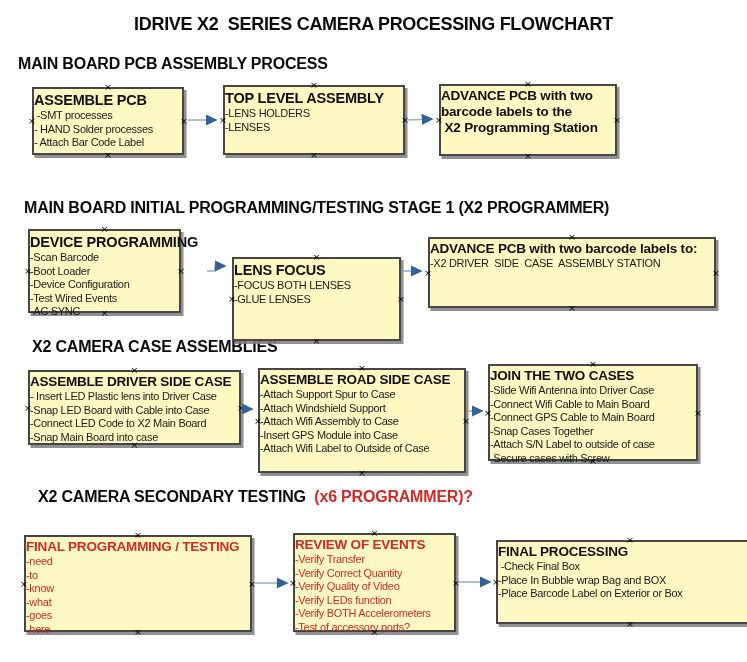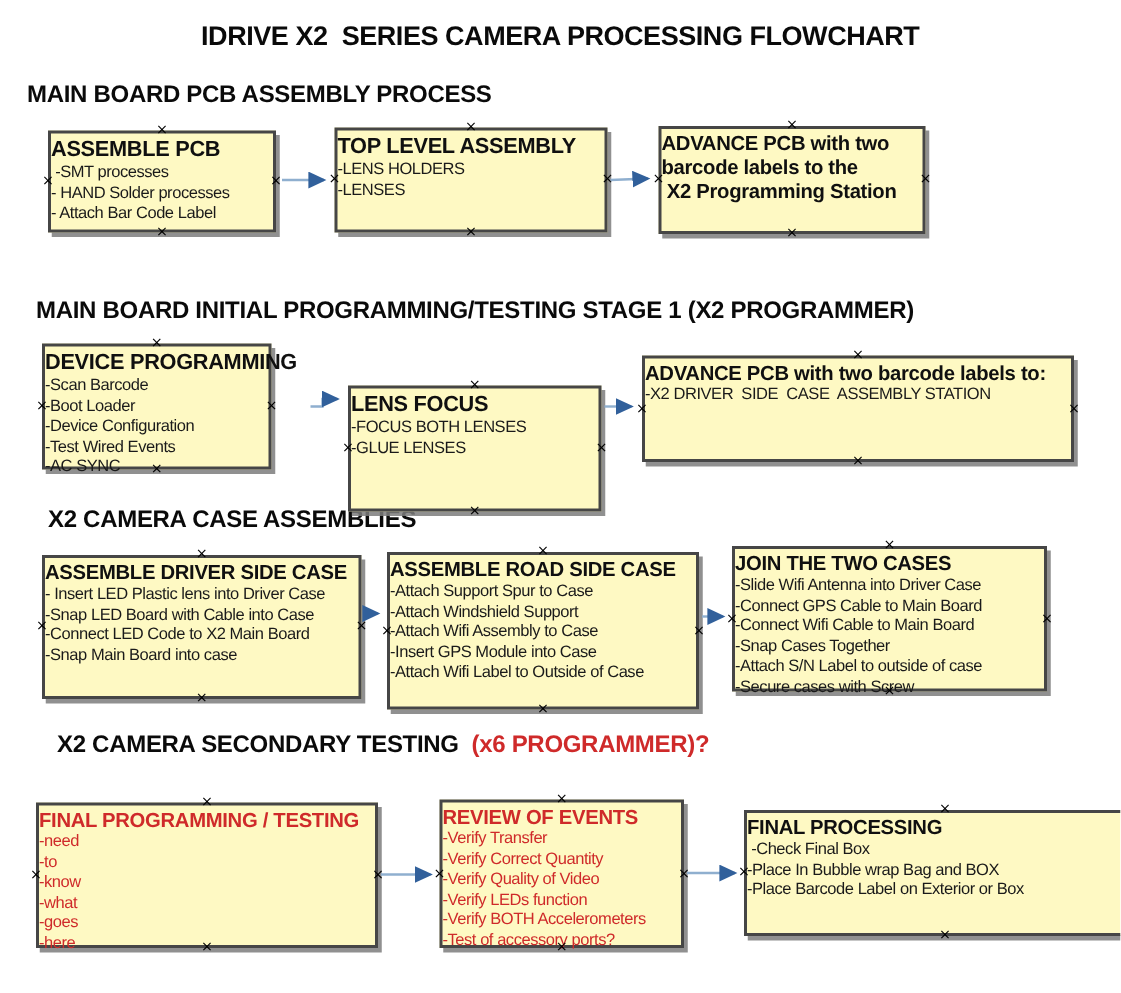--- a/index.html
+++ b/index.html
@@ -35,21 +35,21 @@
     letter-spacing:-0.3px;white-space:pre;
   }
   .red .box-title,.red .box-item{color:#cf2a2a;}
   
   #b-a1{left:32px;top:87px;width:152px;height:68px;}
   #b-a2{left:223px;top:85px;width:182px;height:70px;}
   #b-a3{left:439px;top:84px;width:178px;height:72px;}
   #b-b1{left:28px;top:229px;width:153px;height:84px;}
   #b-b2{left:232px;top:231px;width:169px;height:84px;margin-top:26px;}
   #b-b3{left:428px;top:237px;width:288px;height:71px;}
-  #b-c1{left:28px;top:370px;width:213px;height:96px;}
+  #b-c1{left:28px;top:370px;width:213px;height:75px;}
   #b-c2{left:258px;top:368px;width:208px;height:105px;}
   #b-c3{left:488px;top:364px;width:210px;height:97px;}
   #b-d1{left:24px;top:535px;width:228px;height:97px;}
   #b-d2{left:293px;top:533px;width:163px;height:99px;}
   #b-d3{left:496px;top:540px;width:268px;height:84px;}
   
   .hdl{
     position:absolute;width:8px;height:8px;color:#000;font-size:9.5px;
     line-height:8px;text-align:center;font-family:"DejaVu Sans",sans-serif;
   }
@@ -170,22 +170,22 @@
       </div>
   </div>
   <div id="b-c3" class="box">
     <span class="hdl h-t"></span>
       <span class="hdl h-b"></span>
       <span class="hdl h-l"></span>
       <span class="hdl h-r"></span>
     <div class="box-title">JOIN THE TWO CASES</div>
     <div class="box-items">
         <div class="box-item">-Slide Wifi Antenna into Driver Case</div>
+        <div class="box-item">-Connect Wifi Cable to Main Board</div>
         <div class="box-item">-Connect GPS Cable to Main Board</div>
-        <div class="box-item">-Connect Wifi Cable to Main Board</div>
         <div class="box-item">-Snap Cases Together</div>
         <div class="box-item">-Attach S/N Label to outside of case</div>
         <div class="box-item">-Secure cases with Screw</div>
       </div>
   </div>
 
   <div id="b-d1" class="box red">
     <span class="hdl h-t"></span>
       <span class="hdl h-b"></span>
       <span class="hdl h-l"></span>

